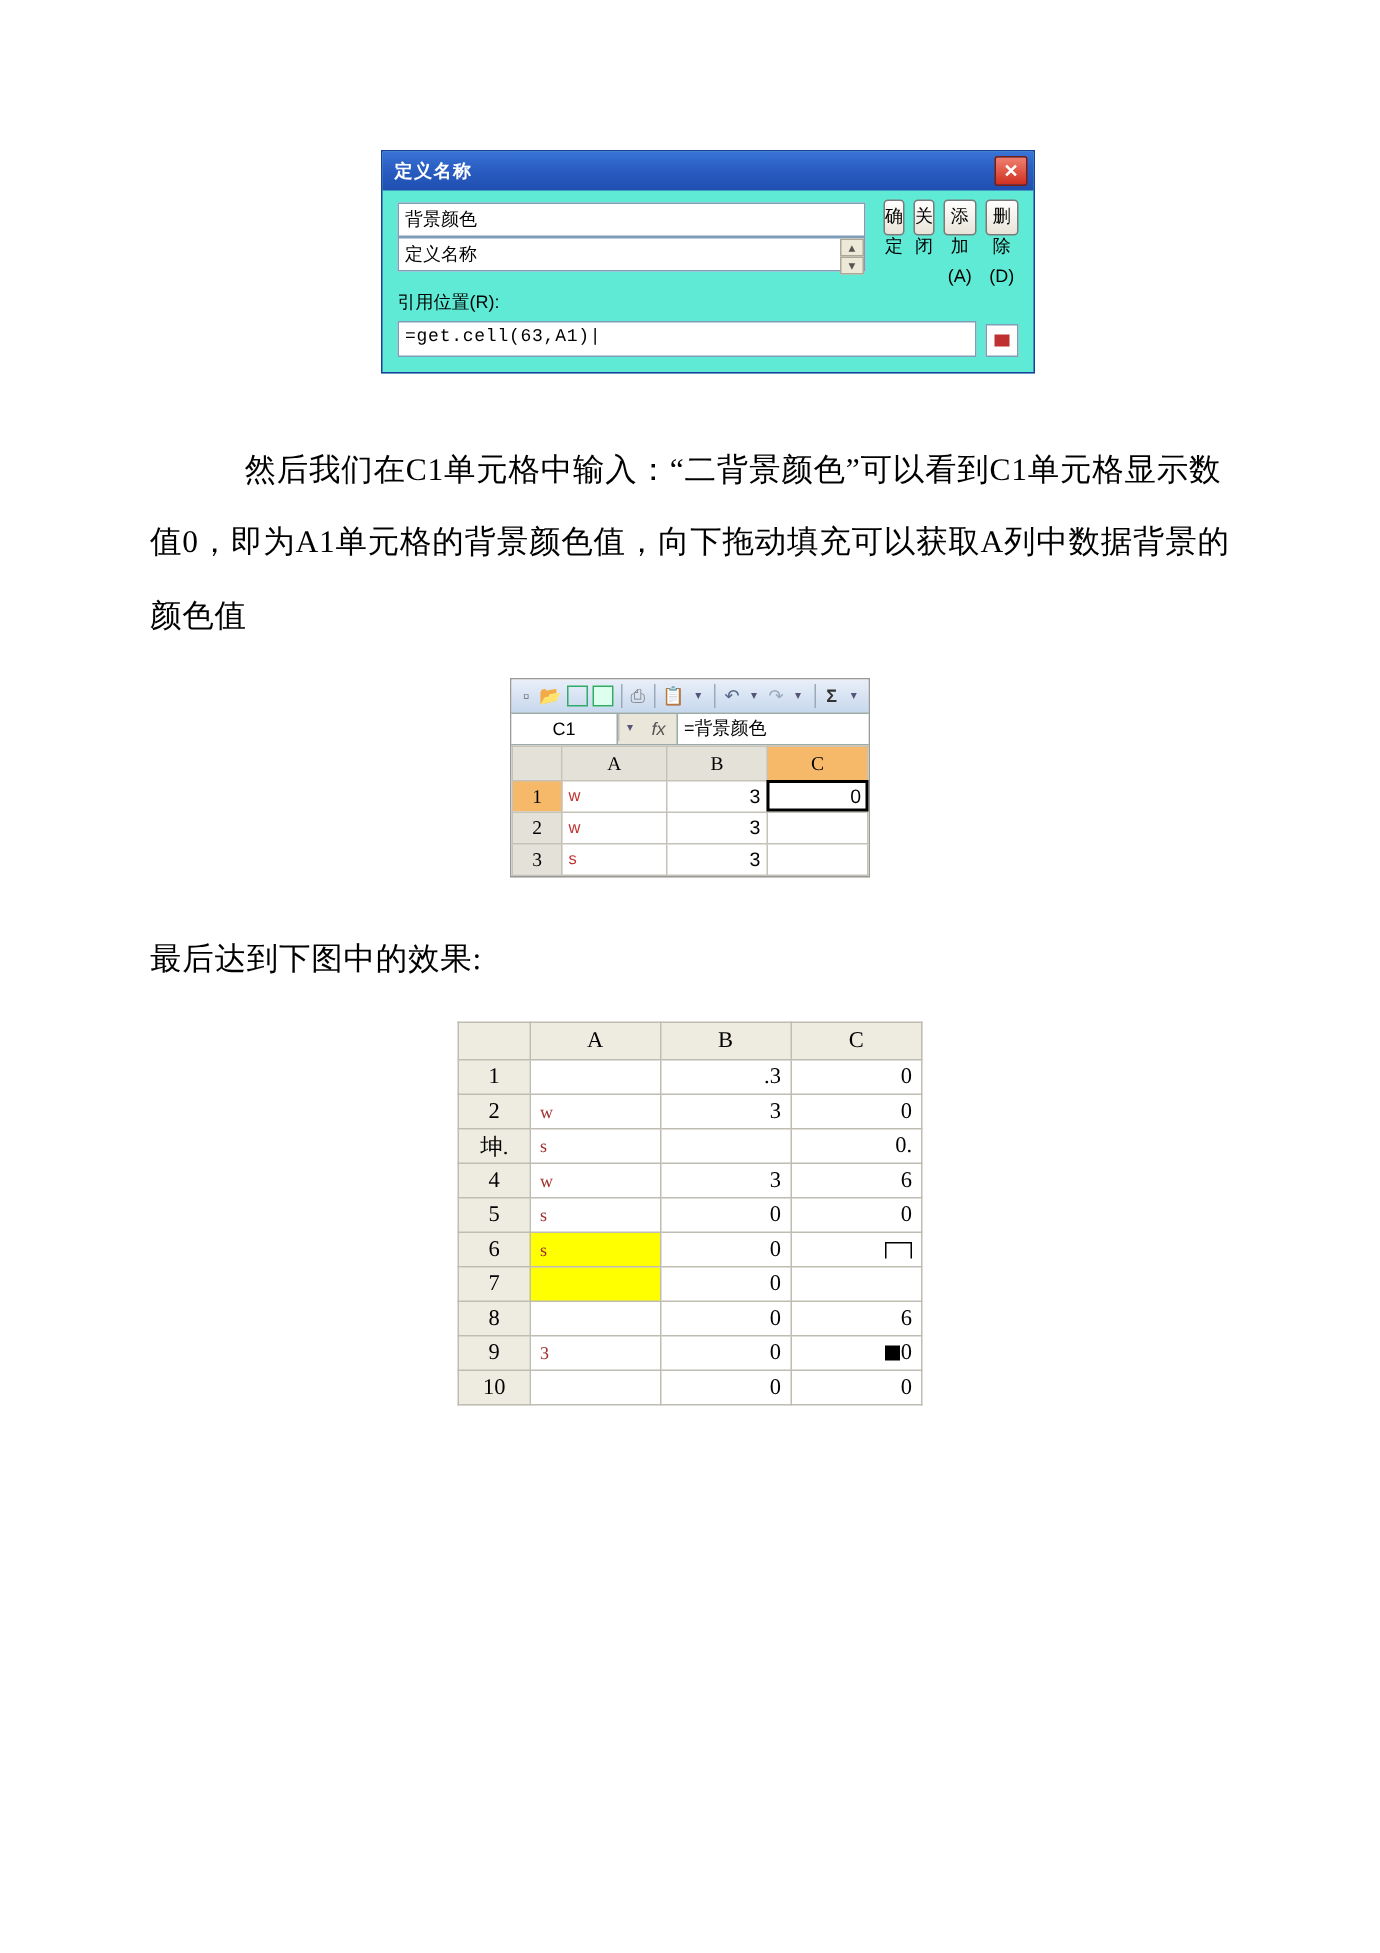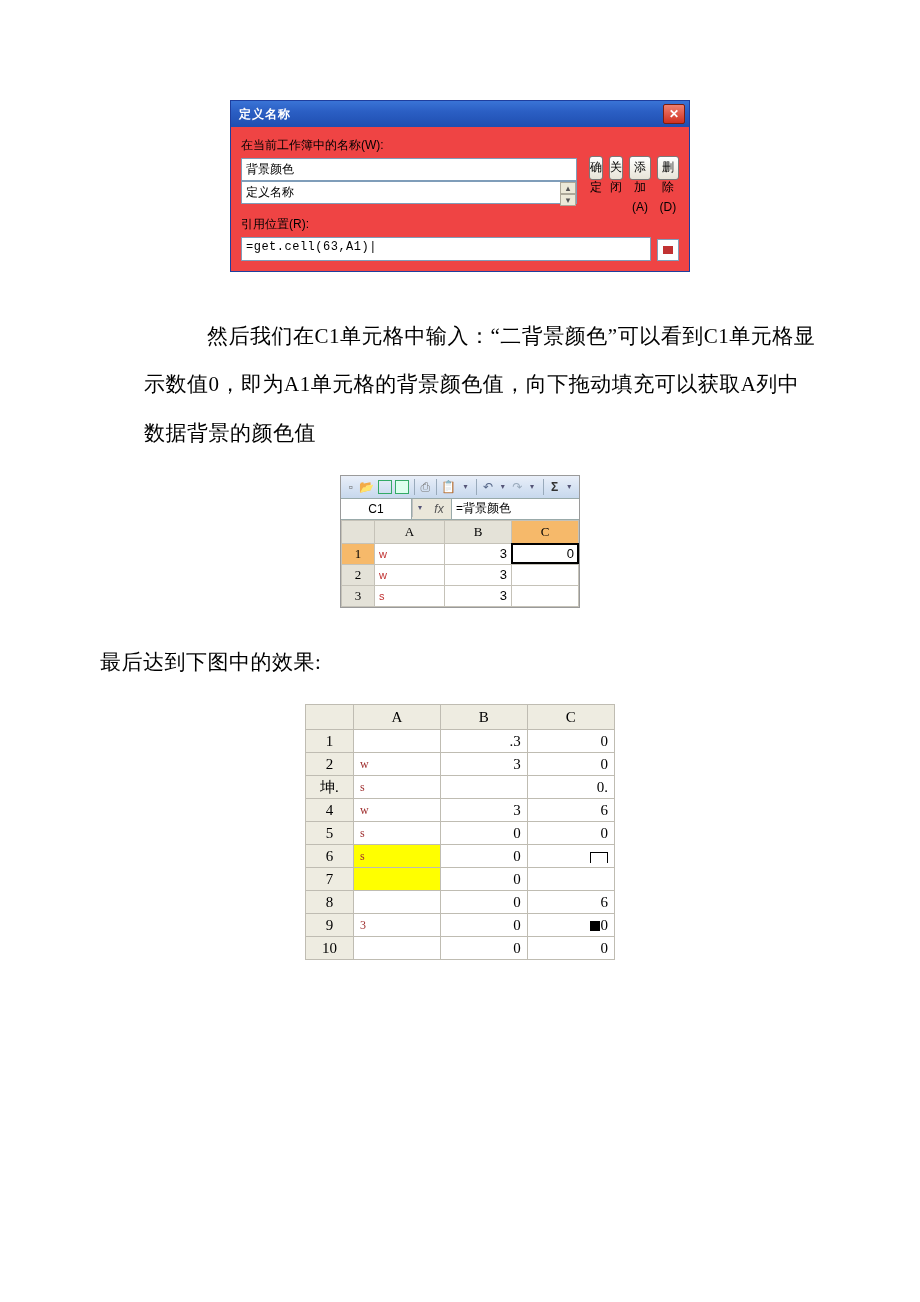--- a/index.html
+++ b/index.html
@@ -12,24 +12,25 @@
 .page {
   padding: 80px 100px 60px 100px;
 }
 
 .dialog-wrap {
   margin: 20px auto 40px;
   width: 460px;
 }
 .dialog {
   border: 1px solid #1e3e9e;
-  background: #ef4444;
+  background: #5eead4;
   font-family: "Tahoma","SimSun",sans-serif;
   font-size: 12px;
   color: #000;
+  margin-left: 24px;
 }
 .titlebar {
   height: 26px;
   background: linear-gradient(#3a74d6,#2b5fc4 40%,#1f4eb0);
   display: flex; align-items: center; justify-content: space-between;
   padding: 0 4px 0 8px;
 }
 .titlebar-title { color:#fff; font-weight:bold; letter-spacing:1px; }
 .closebtn {
   width:20px; height:18px;
@@ -81,21 +82,21 @@
 }
 .collapse-glyph { width:10px; height:8px; background:#c03030; }
 
 
 .para {
   font-size: 21px;
   line-height: 2.3;
   letter-spacing: 0.5px;
   margin: 18px 0;
 }
-.indent { text-indent: 3em; margin-left: 44px; }
+.indent { text-indent: 3em; }
 
 
 .excel1-wrap { margin: 10px auto 30px; width: 240px; }
 .excel1 {
   border:1px solid #9a9a9a;
   font-family:"Tahoma","SimSun",sans-serif;
   font-size:12px;
   background:#eae7da;
 }
 .toolbar {
@@ -183,21 +184,20 @@
 
 <div class="page">
 
   <div class="dialog-wrap">
     <div class="dialog">
       <div class="titlebar">
         <span class="titlebar-title">定义名称</span>
         <div class="closebtn">✕</div>
       </div>
       <div class="dialog-body">
-        <div class="dlg-label-row">在当前工作簿中的名称(W):</div>
         <div class="dlg-flex">
           <div style="flex:1; display:flex; flex-direction:column;">
             <div class="namebox">背景颜色</div>
             <div class="namelist">
               <div>定义名称</div>
               <div class="namelist-scroll">
                 <div class="sb-btn">▴</div>
                 <div class="sb-btn">▾</div>
               </div>
             </div>

